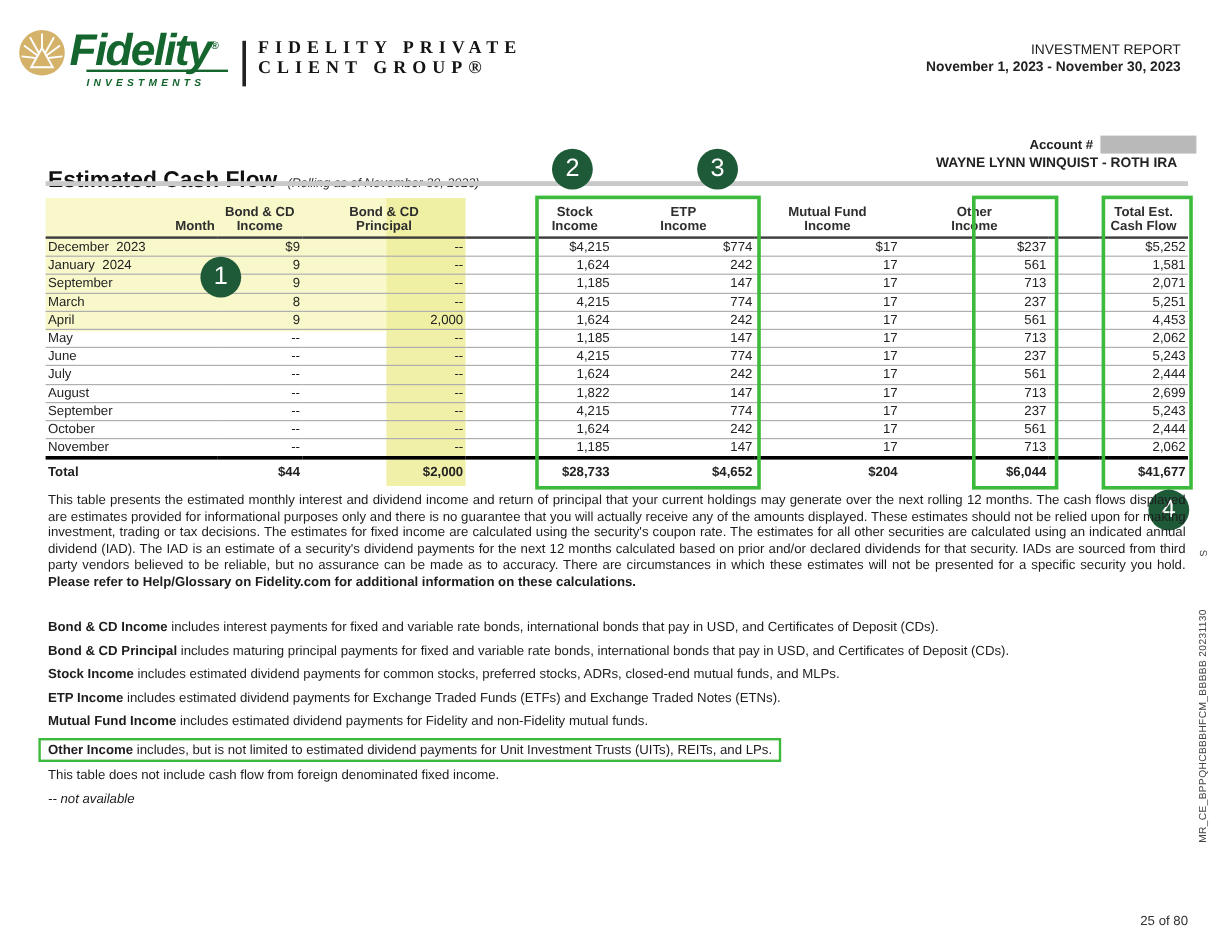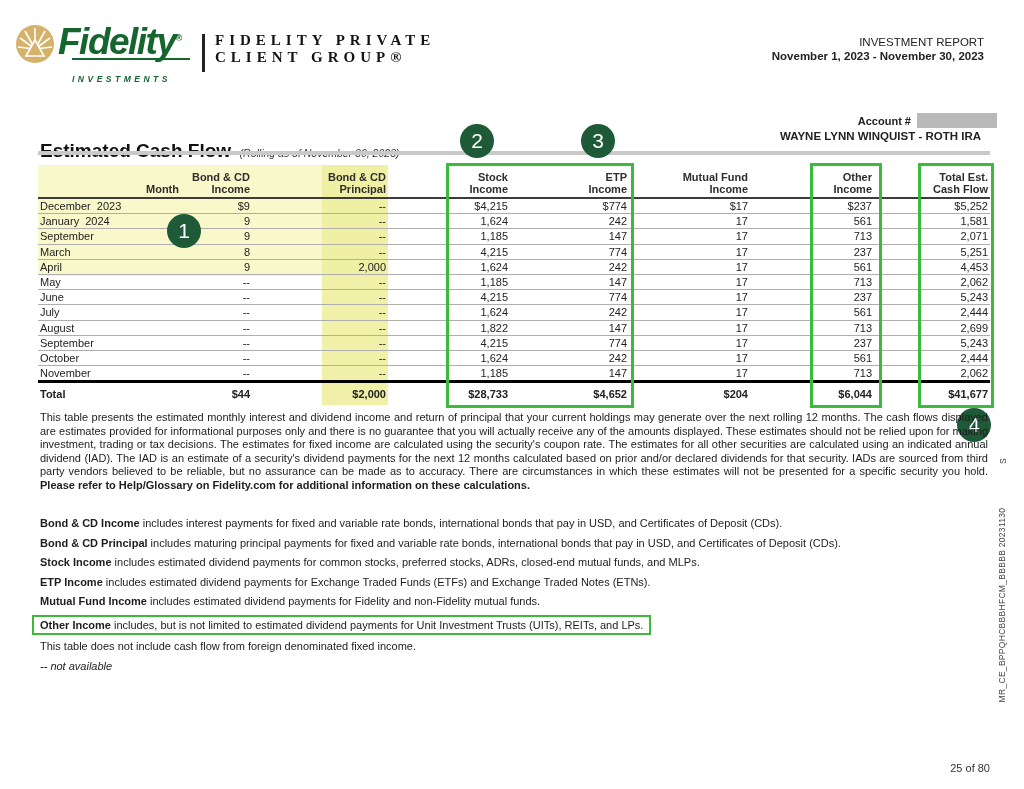--- a/index.html
+++ b/index.html
@@ -7,21 +7,21 @@
         font-family:"Liberation Sans",sans-serif;color:#1d1d1d;}
 
   
   .brandbar{position:absolute;left:14px;top:20px;display:flex;align-items:flex-start;}
   .sunicon{display:block;margin-top:4px;}
   .fid-wordmark{margin-left:2px;display:flex;flex-direction:column;}
   .fid-name{font-size:37px;font-weight:bold;font-style:italic;color:#15652e;
             letter-spacing:-1.5px;line-height:36px;}
   .fid-name sup{font-size:9px;letter-spacing:0;}
   .fid-sub{font-size:8.5px;font-weight:bold;font-style:italic;color:#15652e;
-           letter-spacing:3.5px;margin:-2px 0 0 14px;border-top:2px solid #15652e;padding-top:14px;width:118px;}
+           letter-spacing:3.5px;margin:-2px 0 0 14px;border-top:2px solid #15652e;padding-top:4px;width:118px;}
   .brand-divider{width:3px;height:38px;background:#222;margin:14px 10px 0 12px;}
   .fpcg{margin-top:12px;font-family:"Liberation Serif",serif;font-weight:bold;
         font-size:15px;letter-spacing:5px;color:#141414;line-height:17px;white-space:nowrap;}
   .report-meta{position:absolute;right:40px;top:36px;text-align:right;font-size:11.5px;color:#222;margin-left:21px;}
   .report-meta .period{font-weight:bold;margin-top:2px;}
 
   
   .section-title{position:absolute;left:40px;top:140px;white-space:nowrap;}
   .section-title .big{font-size:19px;font-weight:bold;color:#111;}
   .section-title .small{font-size:10.5px;font-style:italic;color:#333;margin-left:4px;}
@@ -32,21 +32,21 @@
   .acct-name{font-size:11.5px;font-weight:bold;color:#222;margin:2px 16px 0 0;}
   .gray-rule{position:absolute;left:38px;top:151px;width:952px;height:4px;background:#c9c9c9;}
 
   
   .hl-block{position:absolute;left:38px;top:165px;width:348px;height:111px;background:#f8f8cb;}
   .hl-strip{position:absolute;left:322px;top:165px;width:66px;height:240px;background:rgba(238,238,160,0.9);}
 
   
   .tbl{position:absolute;left:38px;top:166px;width:952px;border-collapse:collapse;
        table-layout:fixed;font-size:11px;color:#222;}
-  .tbl th{vertical-align:bottom;font-weight:bold;color:#2e2e2e;text-align:right;
+  .tbl th{vertical-align:bottom;font-weight:bold;color:#2e2e2e;text-align:center;
           padding:5px 2px 2px 2px;line-height:12px;white-space:pre-line;
           border-bottom:2px solid #3c3c3c;}
   .tbl th.month{text-align:right;padding-left:24px;}
   .tbl td{height:14.2px;padding:0 2px;text-align:right;white-space:pre;
           border-bottom:1px solid #aeaeae;line-height:14px;}
   .tbl td.month{text-align:left;}
   .tbl tfoot td{font-weight:bold;border-top:3px solid #000;border-bottom:none;
                 height:17px;padding-top:2px;}
 
   

